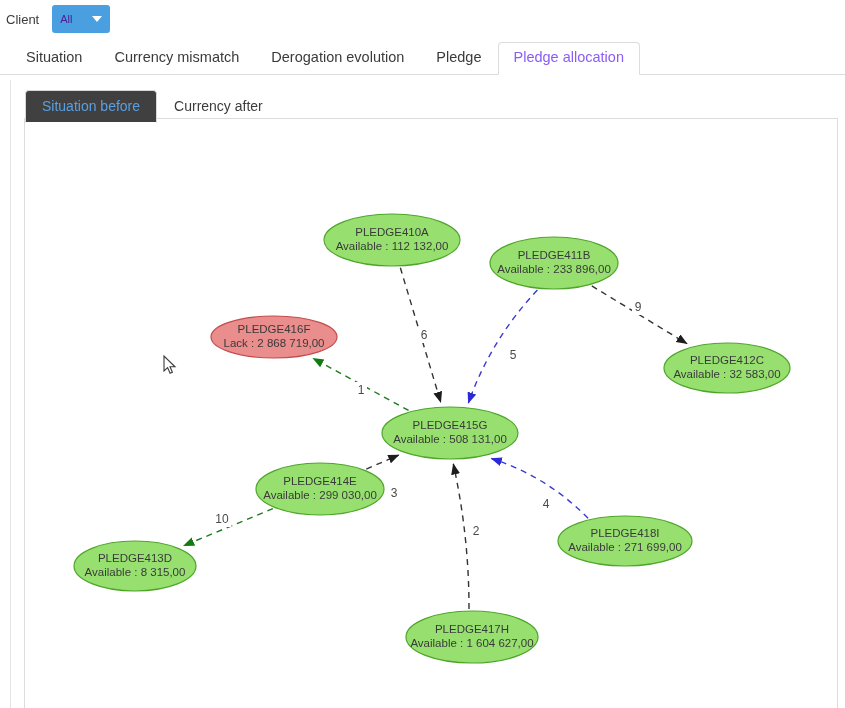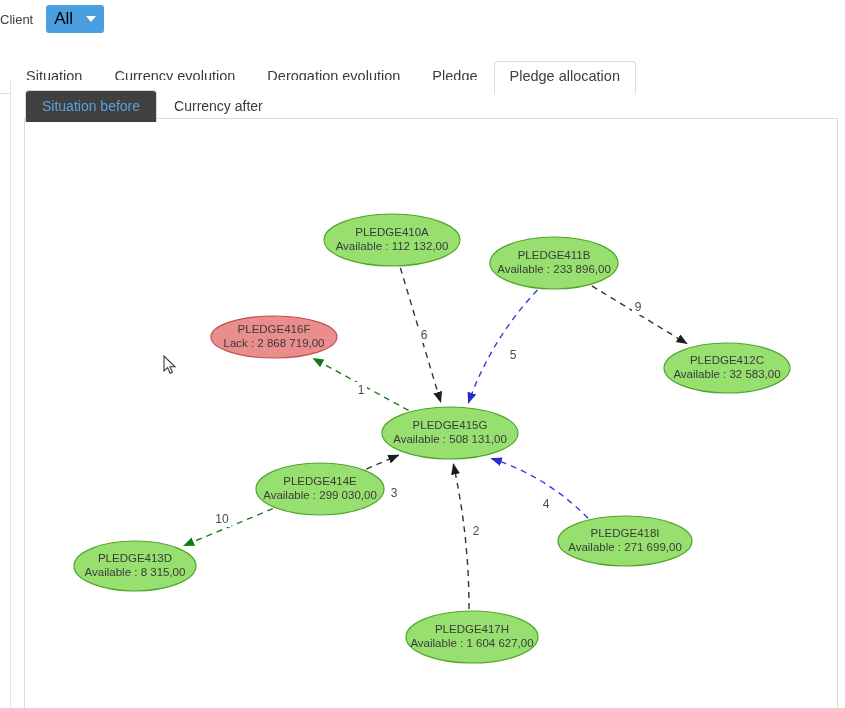--- a/index.html
+++ b/index.html
@@ -18,53 +18,53 @@
 
   
   .client-bar {
     position: absolute;
     left: 0; top: 0;
     width: 845px; height: 38px;
     display: flex;
     align-items: center;
   }
   .client-label {
-    margin-left: 0;
+    margin-left: 6px;
     font-size: 13px;
     color: #3b3b3b;
   }
   .client-select {
     margin-left: 13px;
     width: 58px;
     height: 28px;
     background: #4a9fe0;
     border: none;
     border-radius: 3px;
     display: flex;
     align-items: center;
     justify-content: space-between;
     padding: 0 8px;
     box-sizing: border-box;
     cursor: pointer;
   }
   .client-select .sel-text {
-    font-size: 17px;
-    color: #000000;
+    font-size: 11px;
+    color: #4c1d95;
   }
   .caret-down {
     width: 0; height: 0;
     border-left: 5px solid transparent;
     border-right: 5px solid transparent;
     border-top: 6px solid #ffffff;
   }
 
   
   .tabstrip {
     position: absolute;
-    left: 0; top: 56px;
+    left: 0; top: 37px;
     width: 845px;
     height: 38px;
     border-bottom: 1px solid #dcdcdc;
     box-sizing: border-box;
   }
   .tabstrip .tabs {
     display: flex;
     align-items: flex-end;
     height: 100%;
     padding-left: 10px;
@@ -75,21 +75,21 @@
     color: #3b3b3b;
     padding: 6px 15px 9px 15px;
     cursor: pointer;
     white-space: nowrap;
     border: 1px solid transparent;
     border-bottom: none;
     position: relative;
     background: transparent;
   }
   .tab.active {
-    color: #404040;
+    color: #8b5cf6;
     background: #ffffff;
     border: 1px solid #dcdcdc;
     border-bottom: 1px solid #ffffff;
     border-top-left-radius: 4px;
     border-top-right-radius: 4px;
     margin-bottom: -1px;
     z-index: 2;
   }
 
   
@@ -192,21 +192,21 @@
     <span class="client-label">Client</span>
     <div class="client-select">
       <span class="sel-text">All</span>
       <span class="caret-down"></span>
     </div>
   </div>
 
   <div class="tabstrip">
     <div class="tabs" id="tabs-host">
         <div class="tab">Situation</div>
-        <div class="tab">Currency evolution</div>
+        <div class="tab">Currency mismatch</div>
         <div class="tab">Derogation evolution</div>
         <div class="tab">Pledge</div>
         <div class="tab active">Pledge allocation</div>
       </div>
   </div>
 
   <div class="content-panel"></div>
 
   <div class="subtabstrip">
     <div class="subtabs" id="subtabs-host">

